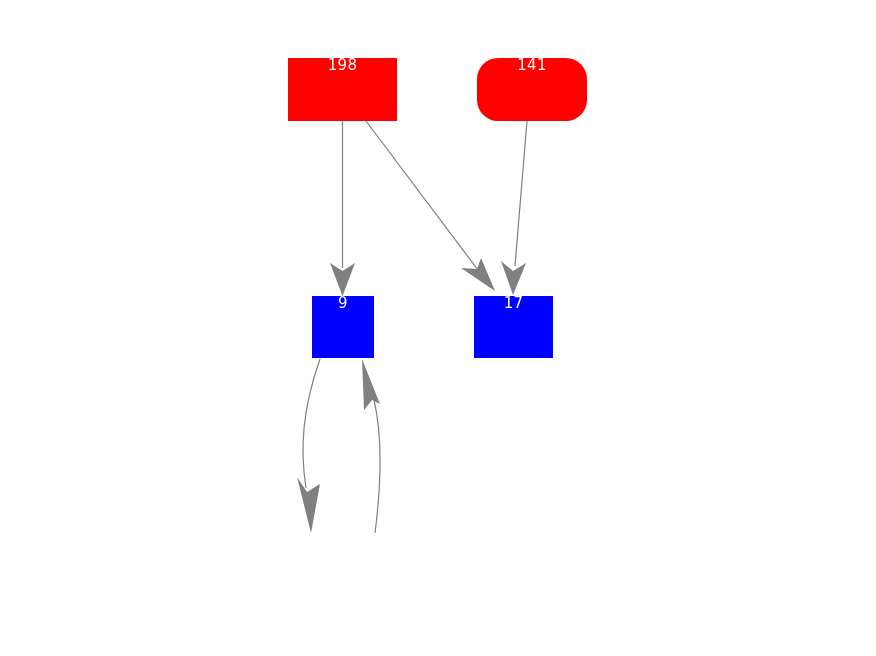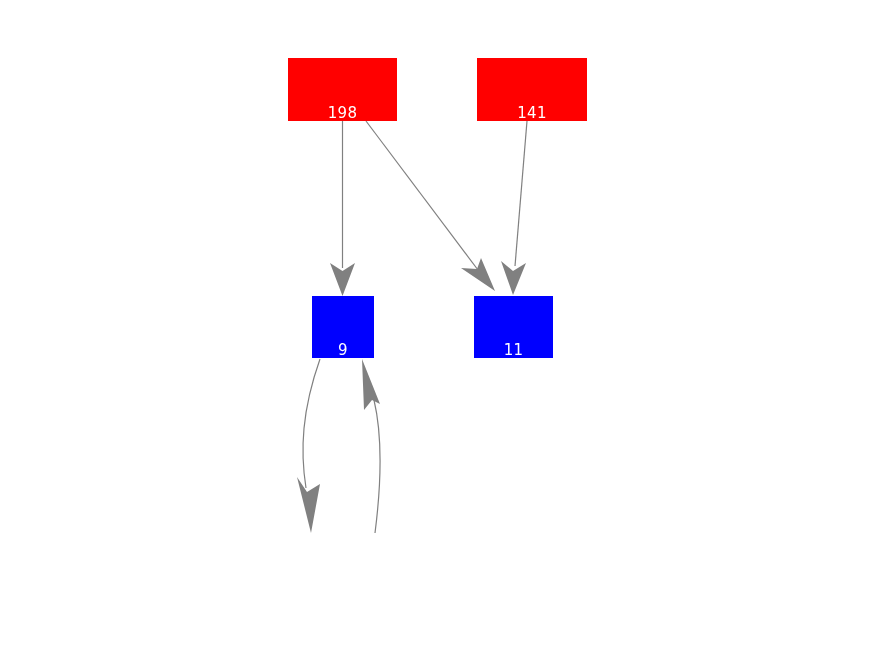--- a/index.html
+++ b/index.html
@@ -22,21 +22,21 @@
   #edge-layer {
     position: absolute;
     left: 0;
     top: 0;
     width: 876px;
     height: 656px;
   }
   .node {
     position: absolute;
     display: flex;
-    align-items: flex-end;
+    align-items: flex-start;
     justify-content: center;
     color: #ffffff;
     font-size: 15px;
     font-family: "DejaVu Sans", sans-serif;
     line-height: 1;
     letter-spacing: 0.3px;
     box-sizing: border-box;
   }
   .node-label {
     display: block;
@@ -73,26 +73,26 @@
     <g>
       <path d="M 375 533 C 382 478 382 434 374 400" stroke="#808080" stroke-width="1.2" fill="none"></path>
       <path d="M 364 410 L 362 359 L 380 404 L 372 400 Z" fill="#808080"></path>
     </g>
   </svg>
 
   <div class="node" style="left:288px; top:58px; width:109px; height:63px; background:#ff0000;">
     <span class="node-label">198</span>
   </div>
 
-  <div class="node" style="left:477px; top:58px; width:110px; height:63px; background:#ff0000;">
+  <div class="node" style="left:477px; top:58px; width:110px; height:63px; background:#ff0000;border-radius:21px;">
     <span class="node-label">141</span>
   </div>
 
   <div class="node" style="left:312px; top:296px; width:62px; height:62px; background:#0000ff;">
     <span class="node-label">9</span>
   </div>
 
   <div class="node" style="left:474px; top:296px; width:79px; height:62px; background:#0000ff;">
-    <span class="node-label">11</span>
+    <span class="node-label">17</span>
   </div>
 
 
 </div>
 
 </body></html>

